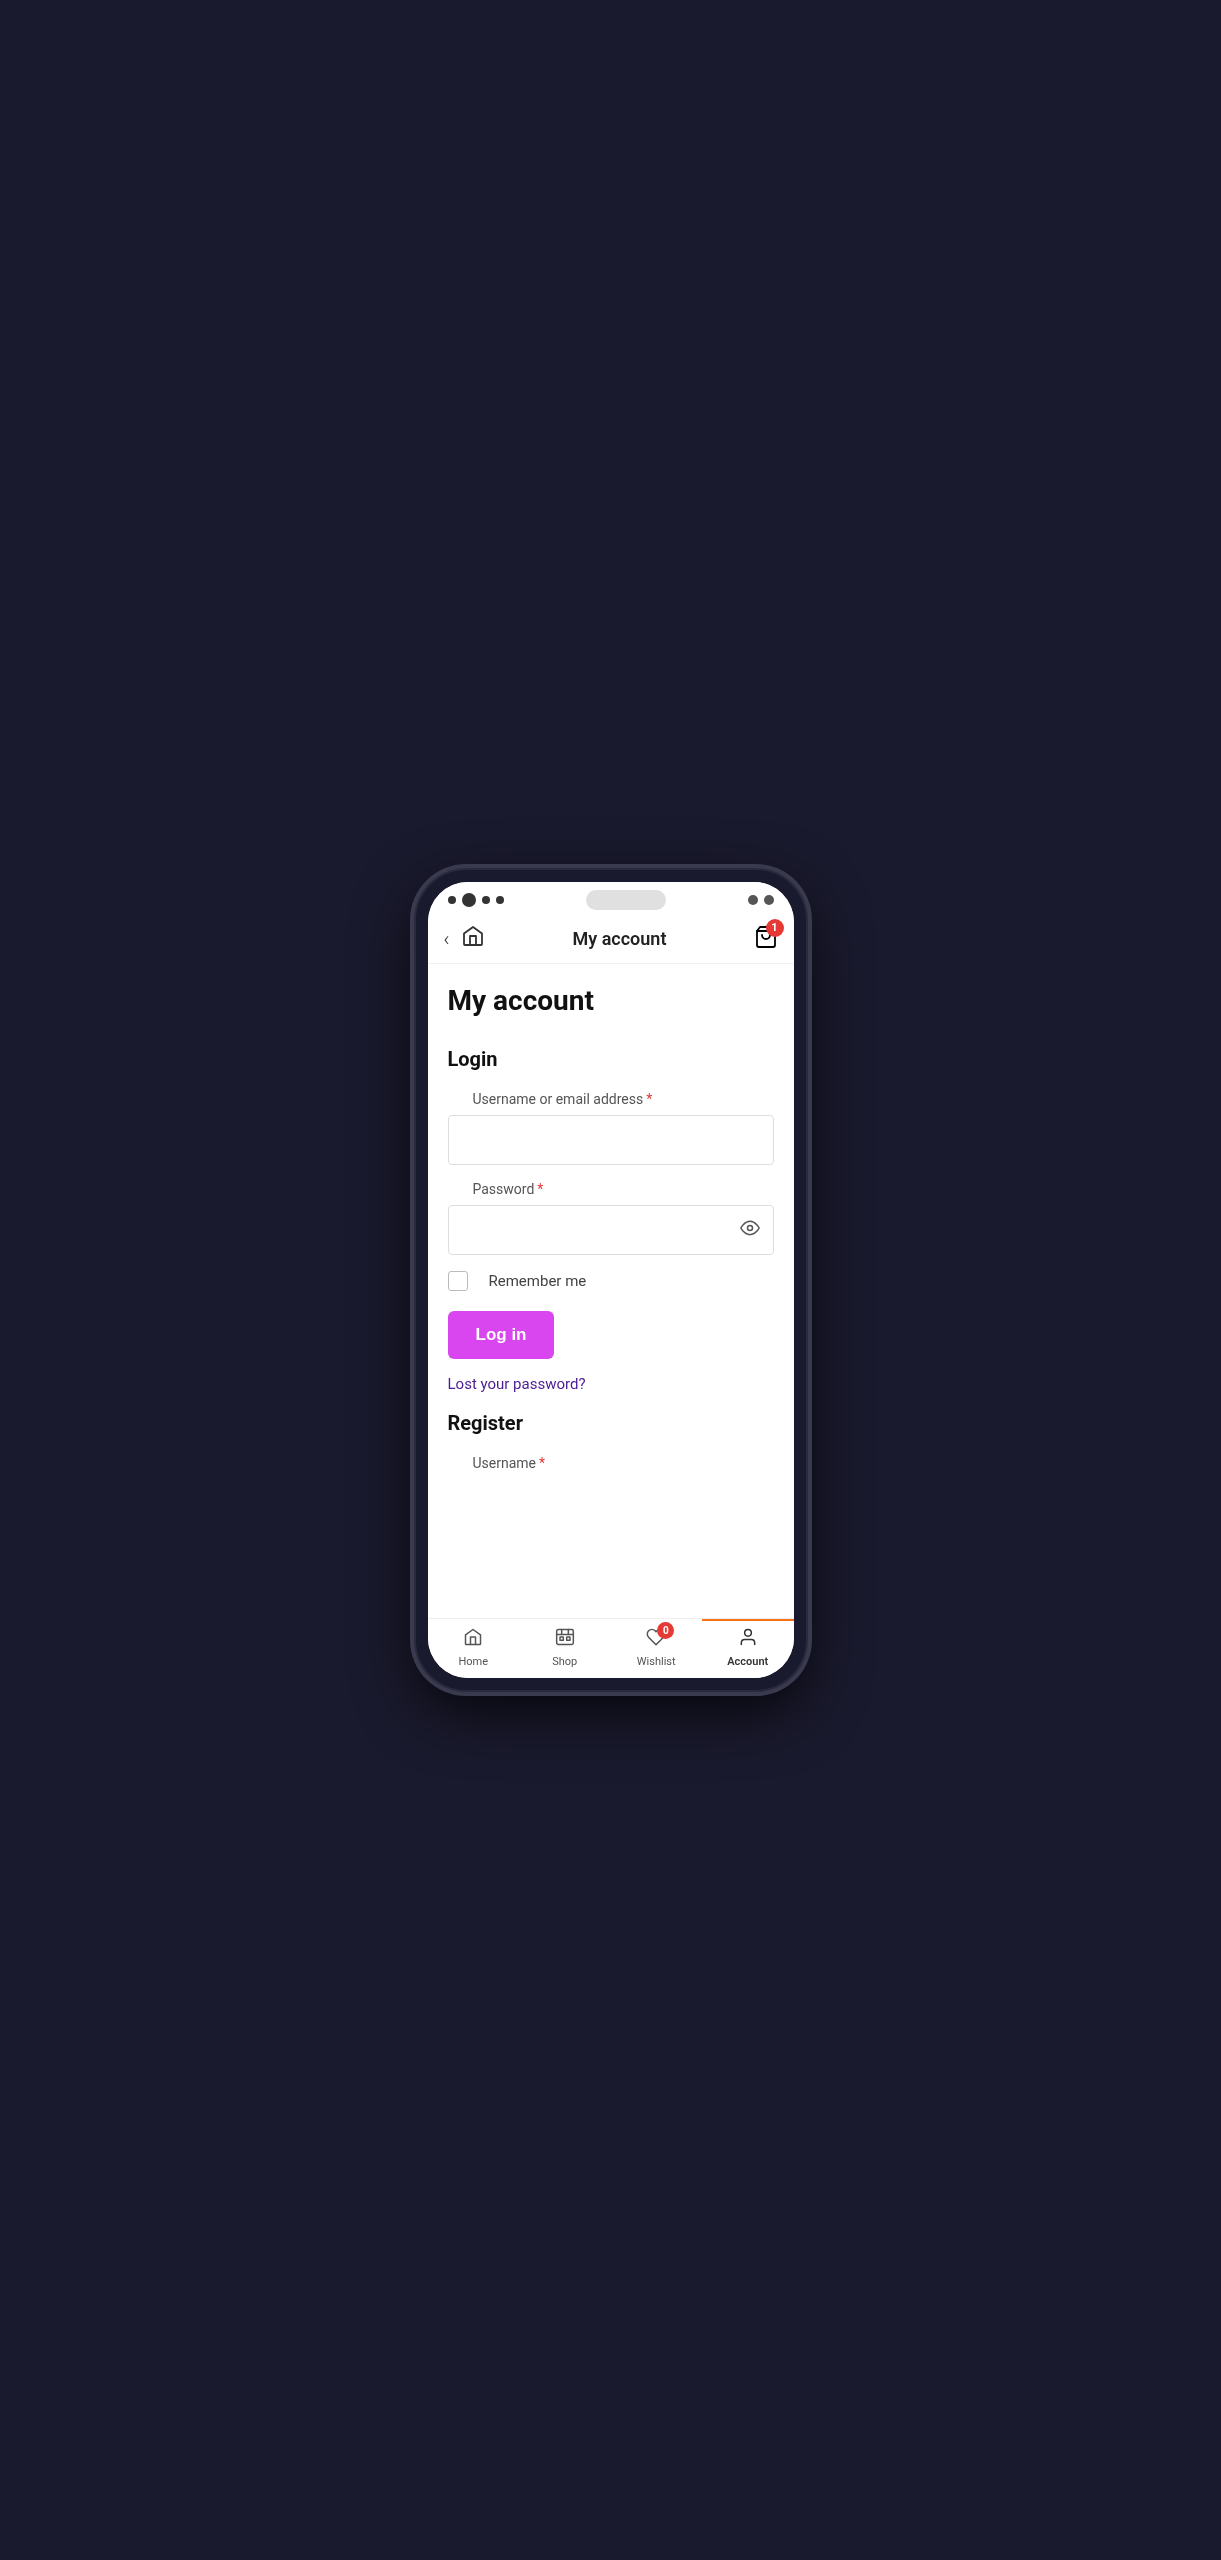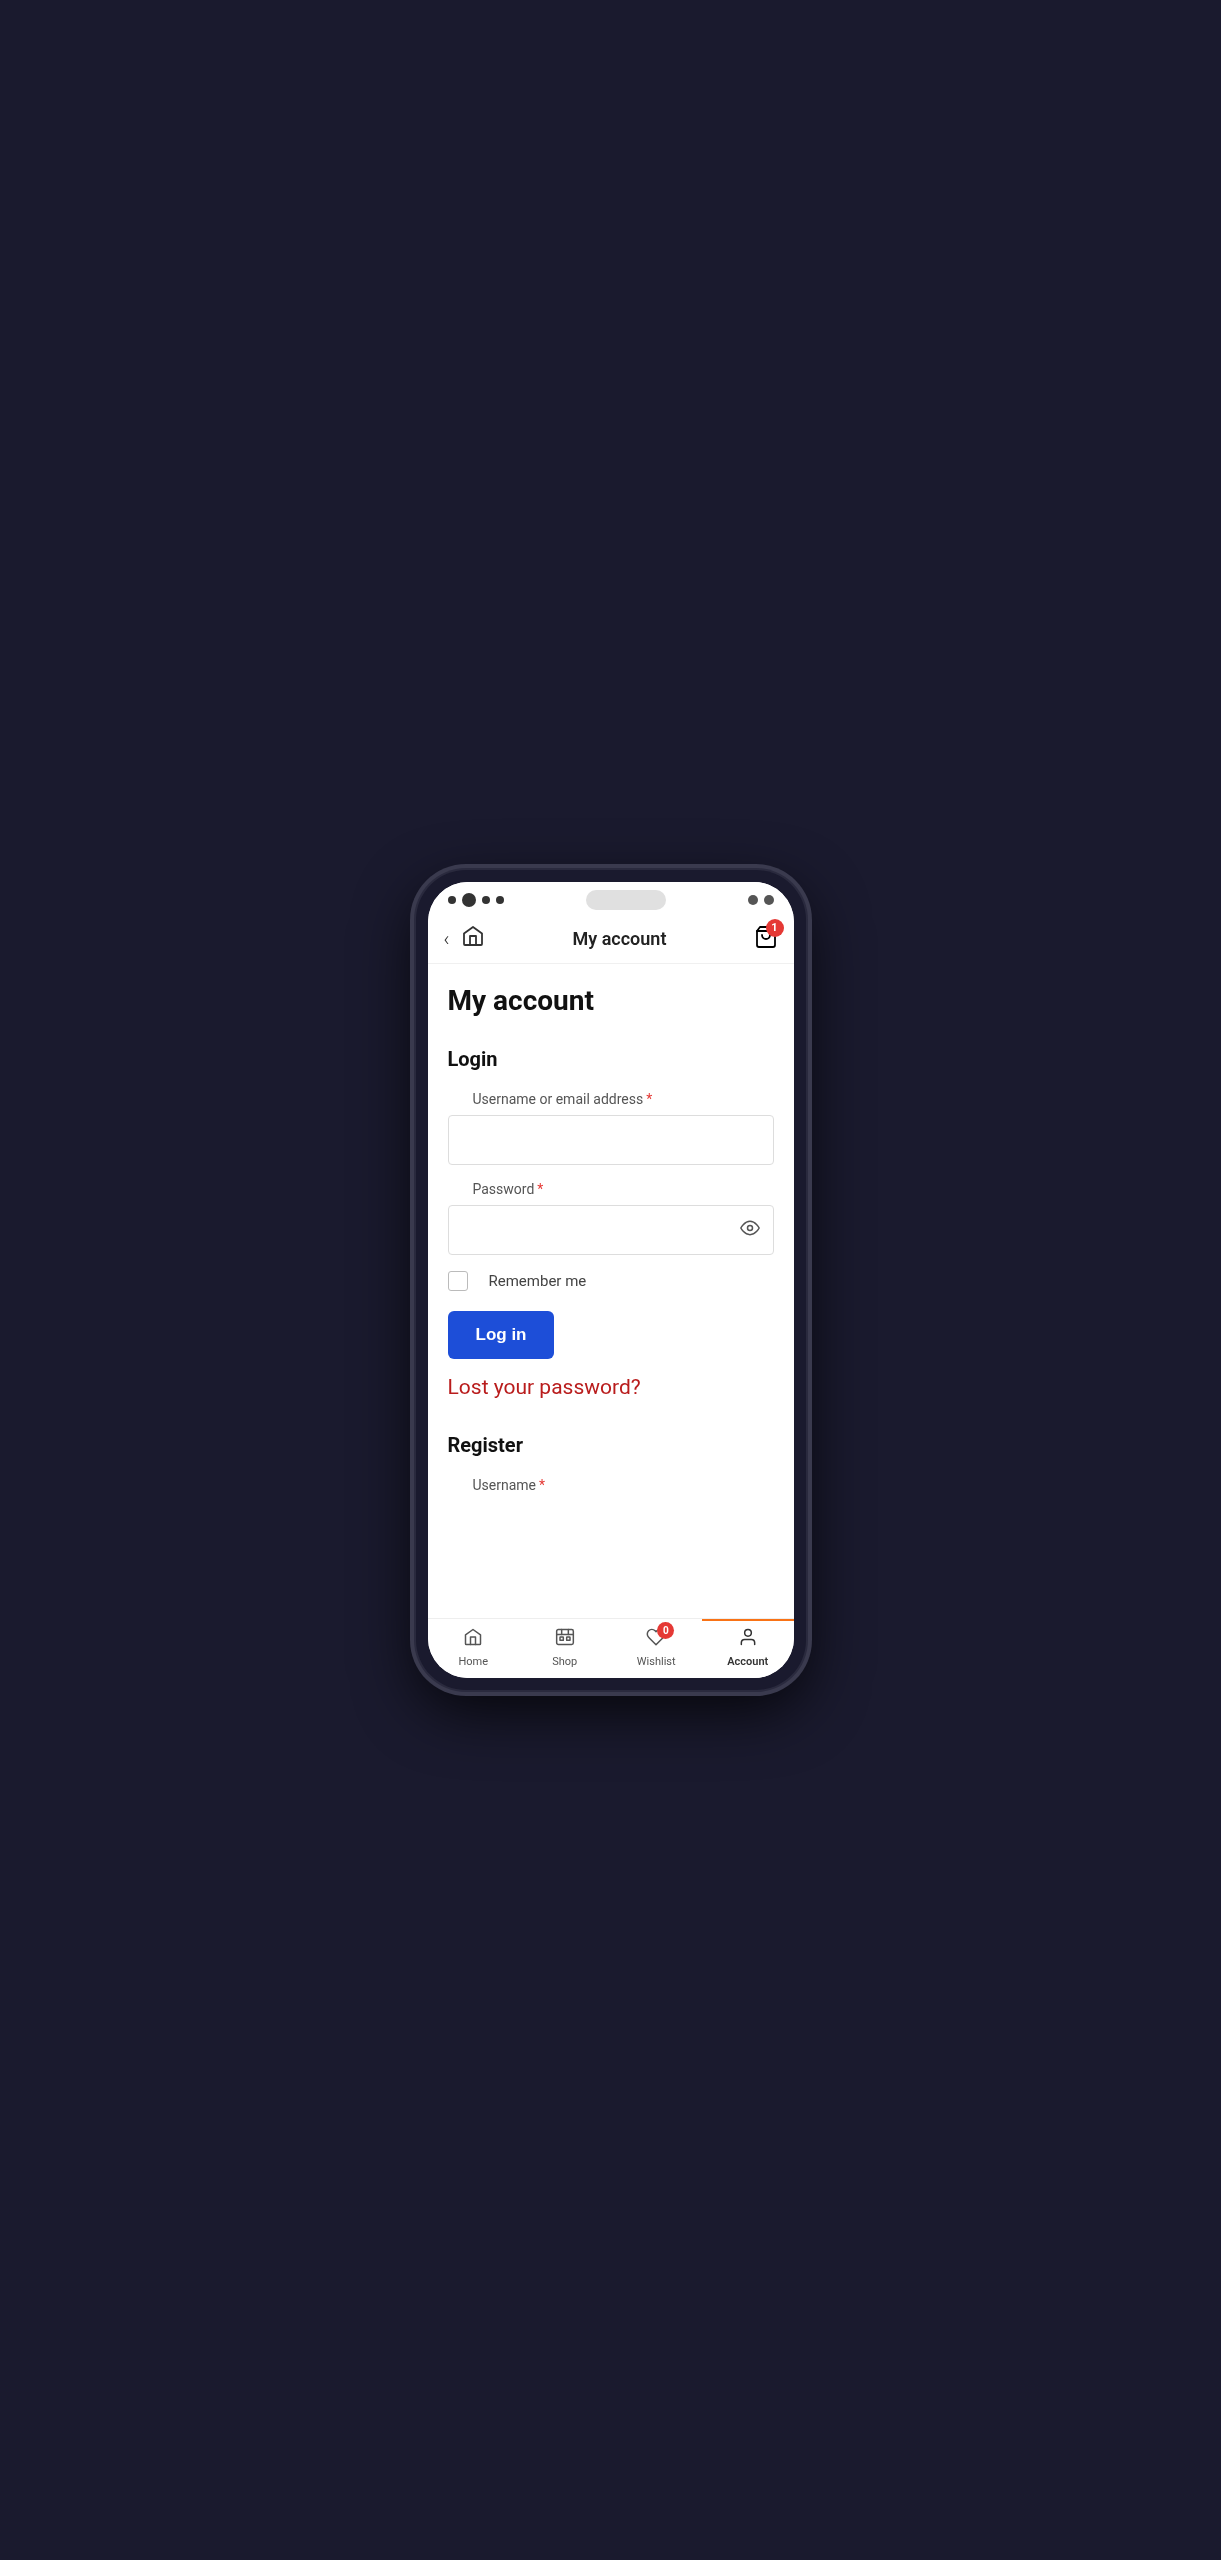--- a/index.html
+++ b/index.html
@@ -228,38 +228,38 @@
       background: #fff;
       flex-shrink: 0;
     }
 
     .remember-label {
       font-size: 15px;
       color: #444;
     }
 
     .login-btn {
-      background: #1d4ed8;
+      background: #d946ef;
       color: #fff;
       border: none;
       border-radius: 6px;
       padding: 14px 28px;
       font-size: 17px;
       font-weight: 600;
       cursor: pointer;
       margin-bottom: 16px;
       display: inline-block;
     }
 
     .lost-password-link {
-      color: #b91c1c;
-      font-size: 21px;
+      color: #4c1d95;
+      font-size: 15px;
       cursor: pointer;
       display: block;
-      margin-bottom: 34px;
+      margin-bottom: 18px;
       text-decoration: none;
     }
 
     .register-section {
       padding-bottom: 20px;
     }
 
     
     .bottom-nav {
       background: #fff;

